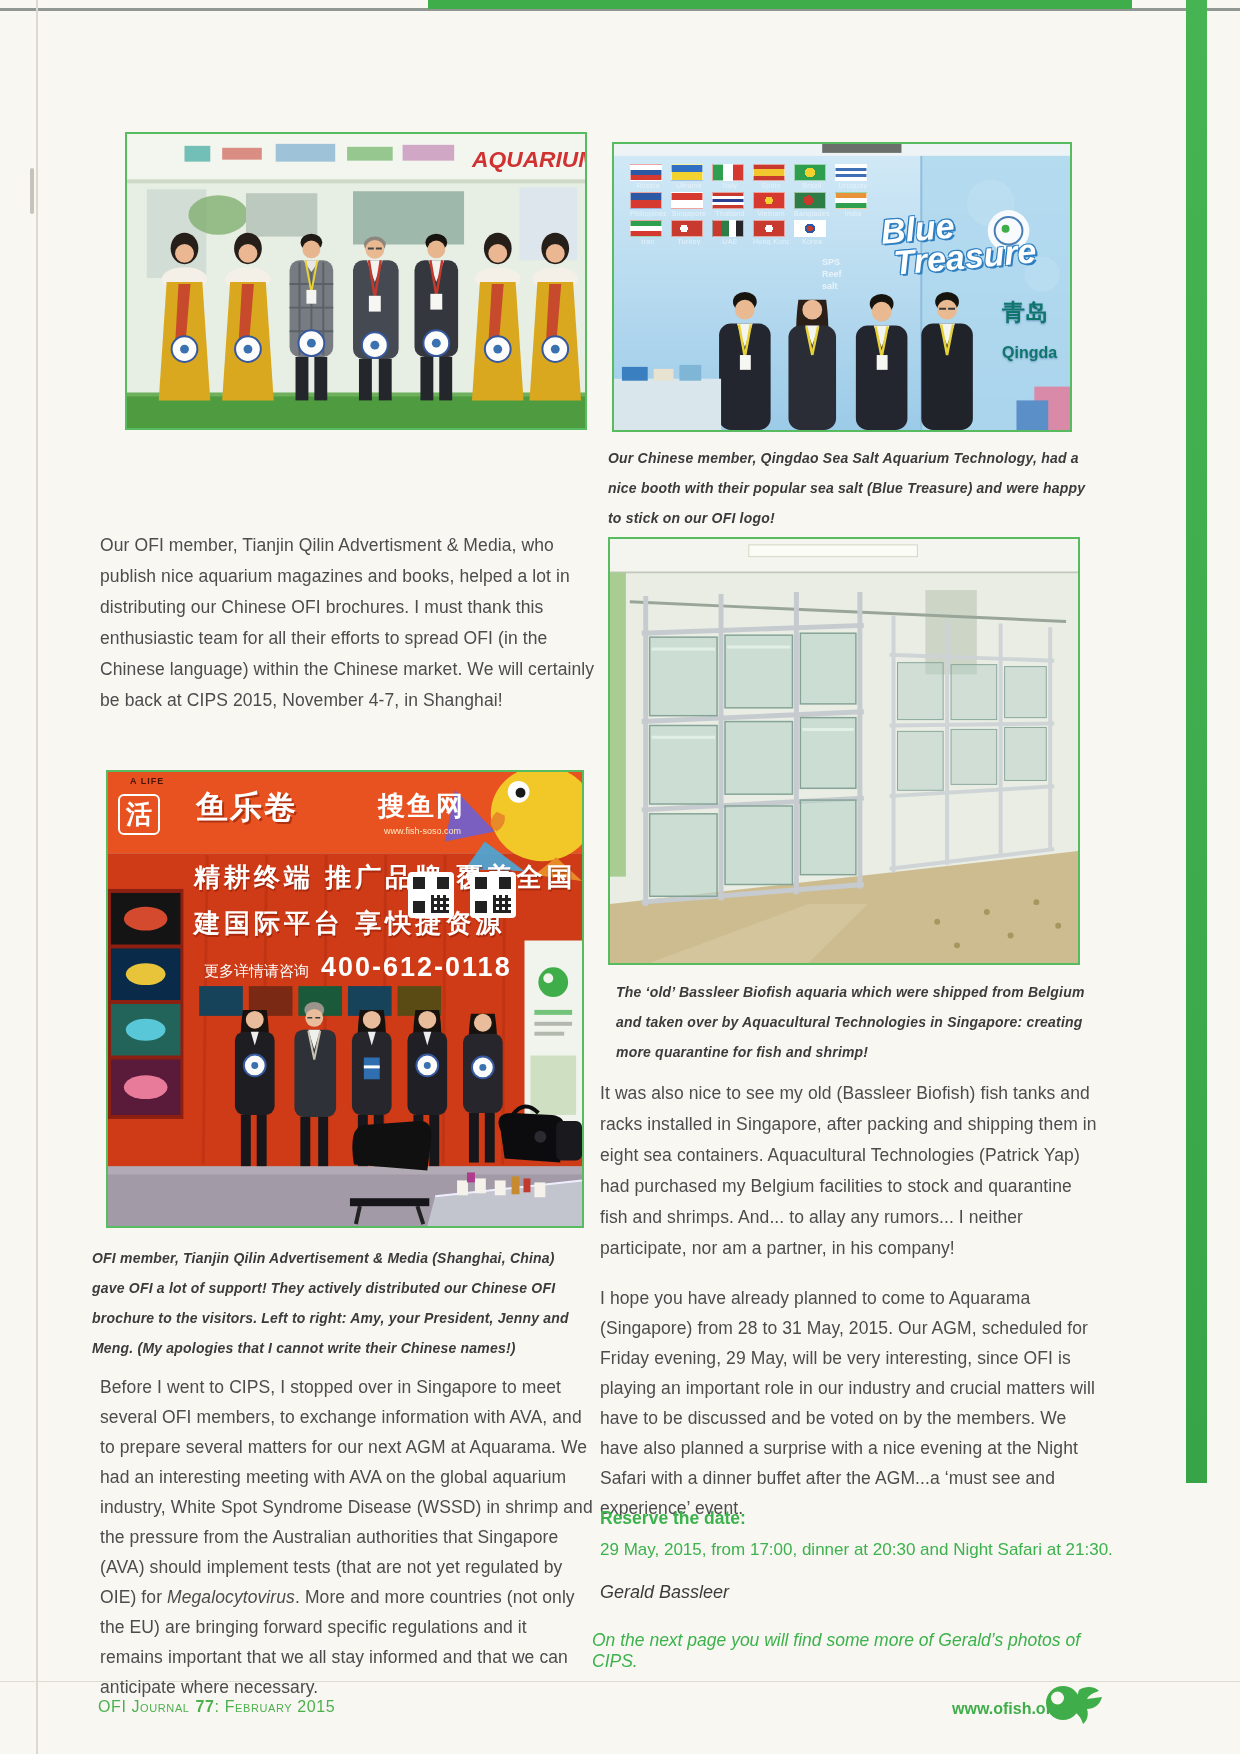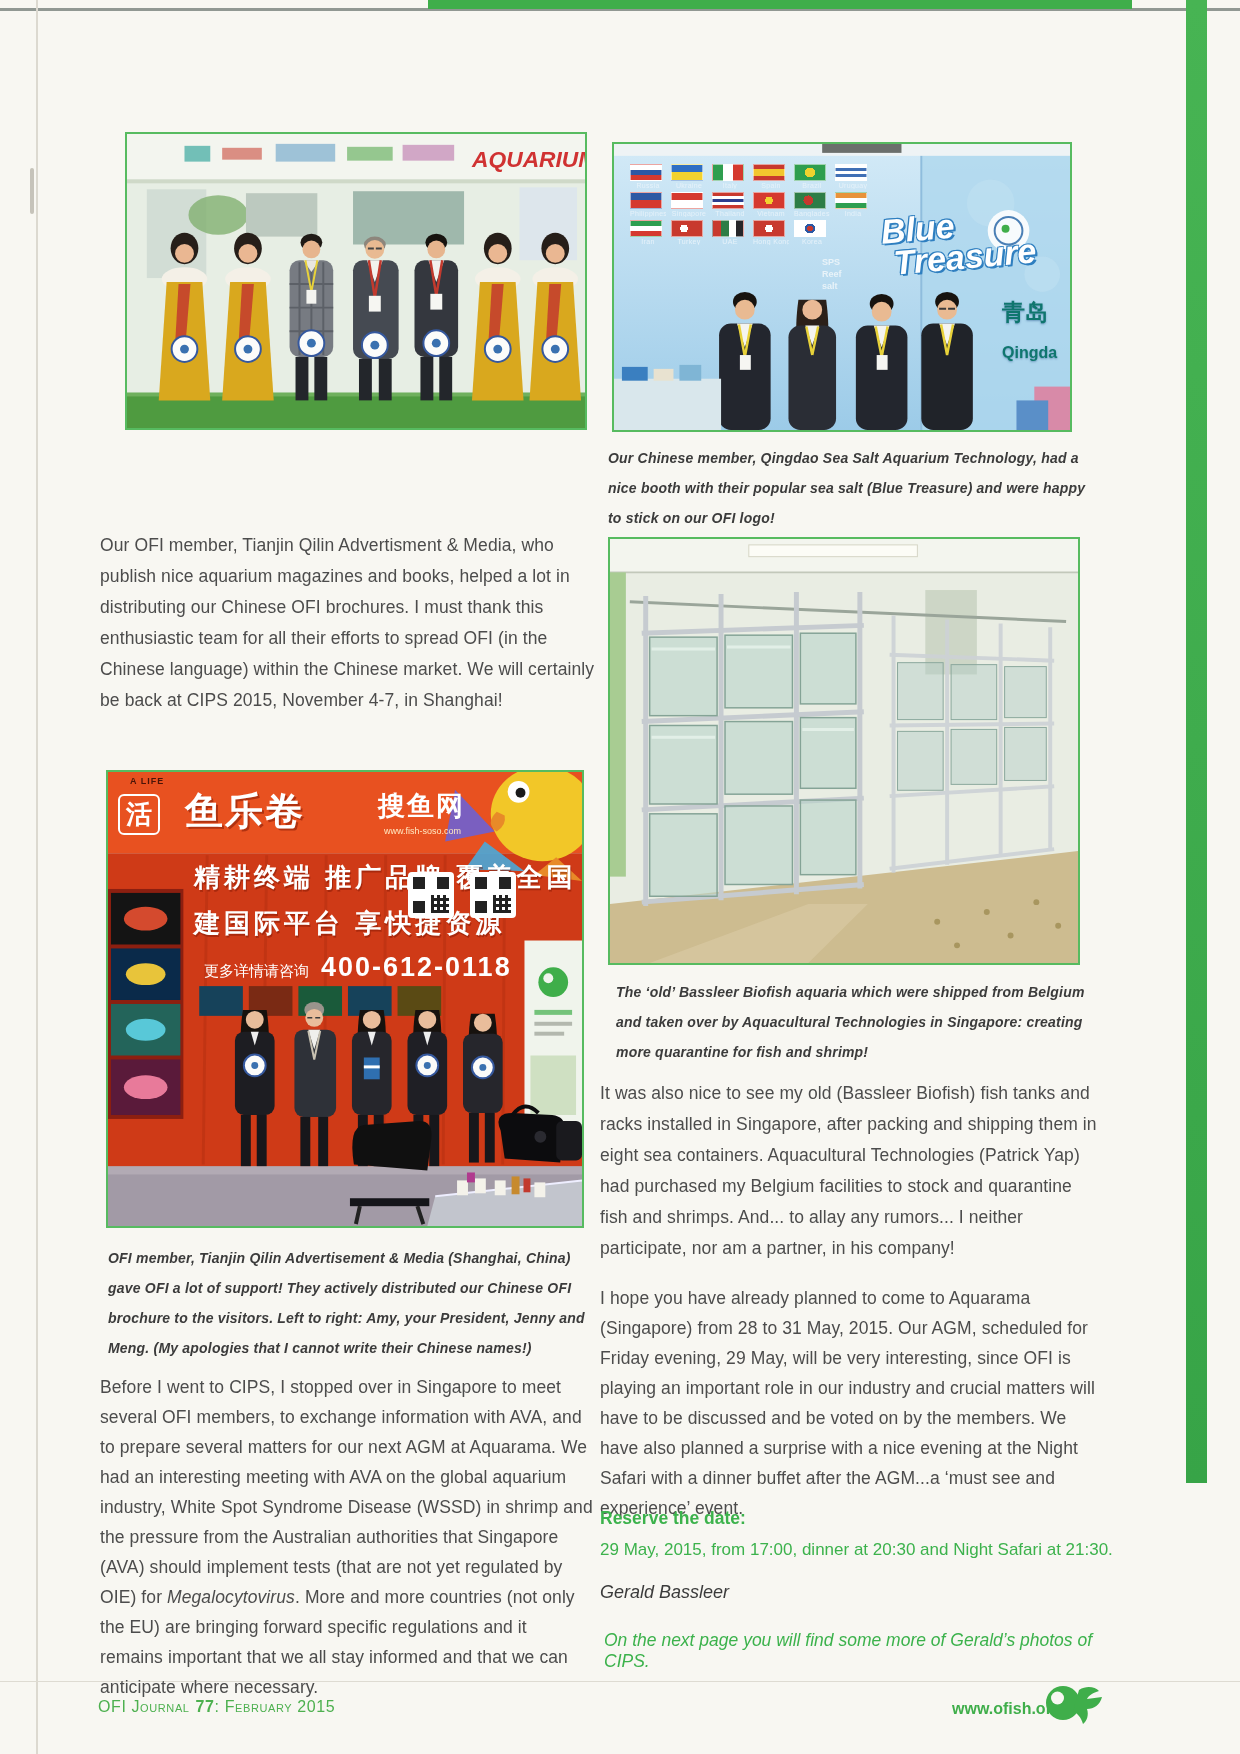--- a/index.html
+++ b/index.html
@@ -44,21 +44,21 @@
   .brand .l1 { font-size:34px; line-height:34px; }
   .brand .l2 { font-size:34px; line-height:34px; margin:-2px 0 0 10px; }
   .wall-tokens { left:208px; top:112px; color:#eef6fa; font-size:9px; font-weight:bold; opacity:.9; line-height:12px; }
   .city-block { left:388px; top:156px; color:#0f766e; font-weight:bold; text-shadow:0 1px 2px rgba(40,90,140,.5); }
   .city-cn { font-size:23px; line-height:24px; }
   .city-en { font-size:16px; margin-top:20px; }
   
   .p3-alife { left:4px; top:4px; color:#4a1408; font-size:9px; font-weight:bold; letter-spacing:1px;margin-left:18px; }
   .p3-huo { left:10px; top:22px; color:#ffffff; font-size:26px; font-weight:bold;
             border:2px solid #ffffff; border-radius:6px; padding:1px 6px; }
-  .p3-yulequan { left:77px; top:14px; color:#ffffff; font-size:38px; font-weight:bold;
+  .p3-yulequan { left:88px; top:14px; color:#ffffff; font-size:32px; font-weight:bold;
                  text-shadow:2px 2px 0 rgba(120,20,0,.5); letter-spacing:2px; }
   .p3-souyu { left:270px; top:16px; color:#ffffff; font-size:27px; font-weight:bold; letter-spacing:2px; }
   .p3-site { left:276px; top:54px; color:#ffe9c2; font-size:9px; }
   .p3-slogan1 { left:86px; top:88px; color:#ffffff; font-size:26px; font-weight:bold; letter-spacing:4px;
                 text-shadow:1px 2px 0 rgba(120,20,0,.45); }
   .p3-slogan2 { left:86px; top:134px; color:#ffffff; font-size:26px; font-weight:bold; letter-spacing:4px;
                 text-shadow:1px 2px 0 rgba(120,20,0,.45); }
   .p3-contact { left:96px; top:180px; display:flex; align-items:baseline; gap:12px; color:#ffffff; }
   .p3-contact .prefix { font-size:15px; }
   .p3-contact .phone { font-size:27px; font-weight:bold; letter-spacing:2px; }
@@ -408,21 +408,21 @@
 
   <div class="caption" style="left:616px; top:977px; width:480px;">The ‘old’ Bassleer Biofish aquaria which were shipped from Belgium and taken over by Aquacultural Technologies in Singapore: creating more quarantine for fish and shrimp!</div>
 
   <div class="body-text" style="left:600px; top:1078px; width:502px;">It was also nice to see my old (Bassleer Biofish) fish tanks and racks installed in Singapore, after packing and shipping them in eight sea containers. Aquacultural Technologies (Patrick Yap) had purchased my Belgium facilities to stock and quarantine fish and shrimps. And... to allay any rumors... I neither participate, nor am a partner, in his company!</div>
 
   <div class="body-text" style="left:600px; top:1283px; width:505px; line-height:30px;">I hope you have already planned to come to Aquarama (Singapore) from 28 to 31 May, 2015. Our AGM, scheduled for Friday evening, 29 May, will be very interesting, since OFI is playing an important role in our industry and crucial matters will have to be discussed and be voted on by the members. We have also planned a surprise with a nice evening at the Night Safari with a dinner buffet after the AGM...a ‘must see and experience’ event.</div>
 
   <div class="green-bold" style="left:600px; top:1508px;">Reserve the date:</div>
   <div class="green-line" style="left:600px; top:1540px;">29 May, 2015, from 17:00, dinner at 20:30 and Night Safari at 21:30.</div>
   <div class="signature" style="left:600px; top:1582px;">Gerald Bassleer</div>
-  <div class="green-note" style="left:592px; top:1630px; width:520px;margin-left:12px;">On the next page you will find some more of Gerald’s photos of CIPS.</div>
+  <div class="green-note" style="left:592px; top:1630px; width:520px;">On the next page you will find some more of Gerald’s photos of CIPS.</div>
 
   <div class="photo" style="left:106px; top:770px; width:478px; height:458px;">
     <svg viewBox="0 0 478 458" preserveAspectRatio="none">
       <rect width="478" height="82" fill="#e85120"></rect>
       <rect y="82" width="478" height="316" fill="#cf3a17"></rect>
       <g stroke="#b93112" stroke-width="3" opacity=".6">
         <line x1="100" y1="84" x2="96" y2="396"></line>
           <line x1="160" y1="84" x2="156" y2="396"></line>
         <line x1="220" y1="84" x2="218" y2="396"></line>
           <line x1="280" y1="84" x2="278" y2="396"></line>
@@ -550,21 +550,21 @@
     <div class="overlay p3-slogan1">精耕终端  推广品牌  覆盖全国</div>
     <div class="overlay p3-slogan2">建国际平台  享快捷资源</div>
     <div class="overlay qr" style="left:300px; top:100px;"></div>
     <div class="overlay qr" style="left:362px; top:100px;"></div>
     <div class="overlay p3-contact">
       <span class="prefix">更多详情请咨询</span>
       <span class="phone">400-612-0118</span>
     </div>
   </div>
 
-  <div class="caption" style="left:108px; top:1243px; width:484px;">OFI member, Tianjin Qilin Advertisement &amp; Media (Shanghai, China) gave OFI a lot of support! They actively distributed our Chinese OFI brochure to the visitors. Left to right: Amy, your President, Jenny and Meng. (My apologies that I cannot write their Chinese names!)</div>
+  <div class="caption" style="left:92px; top:1243px; width:484px;">OFI member, Tianjin Qilin Advertisement &amp; Media (Shanghai, China) gave OFI a lot of support! They actively distributed our Chinese OFI brochure to the visitors. Left to right: Amy, your President, Jenny and Meng. (My apologies that I cannot write their Chinese names!)</div>
 
   <div class="body-text" style="left:100px; top:1372px; width:494px; line-height:30px;">
     <span>Before I went to CIPS, I stopped over in Singapore to meet several OFI members, to exchange information with AVA, and to prepare several matters for our next AGM at Aquarama. We had an interesting meeting with AVA on the global aquarium industry, White Spot Syndrome Disease (WSSD) in shrimp and the pressure from the Australian authorities that Singapore (AVA) should implement tests (that are not yet regulated by OIE) for </span><span class="it">Megalocytovirus</span><span>. More and more countries (not only the EU) are bringing forward specific regulations and it remains important that we all stay informed and that we can anticipate where necessary.</span>
   </div>
 
   <div class="footer-journal">
     <span>OFI Journal</span><span class="issue">77</span><span>: February 2015</span>
   </div>
   <div class="footer-site">www.ofish.org</div>
   <svg class="ofi-logo" viewBox="0 0 62 48">

